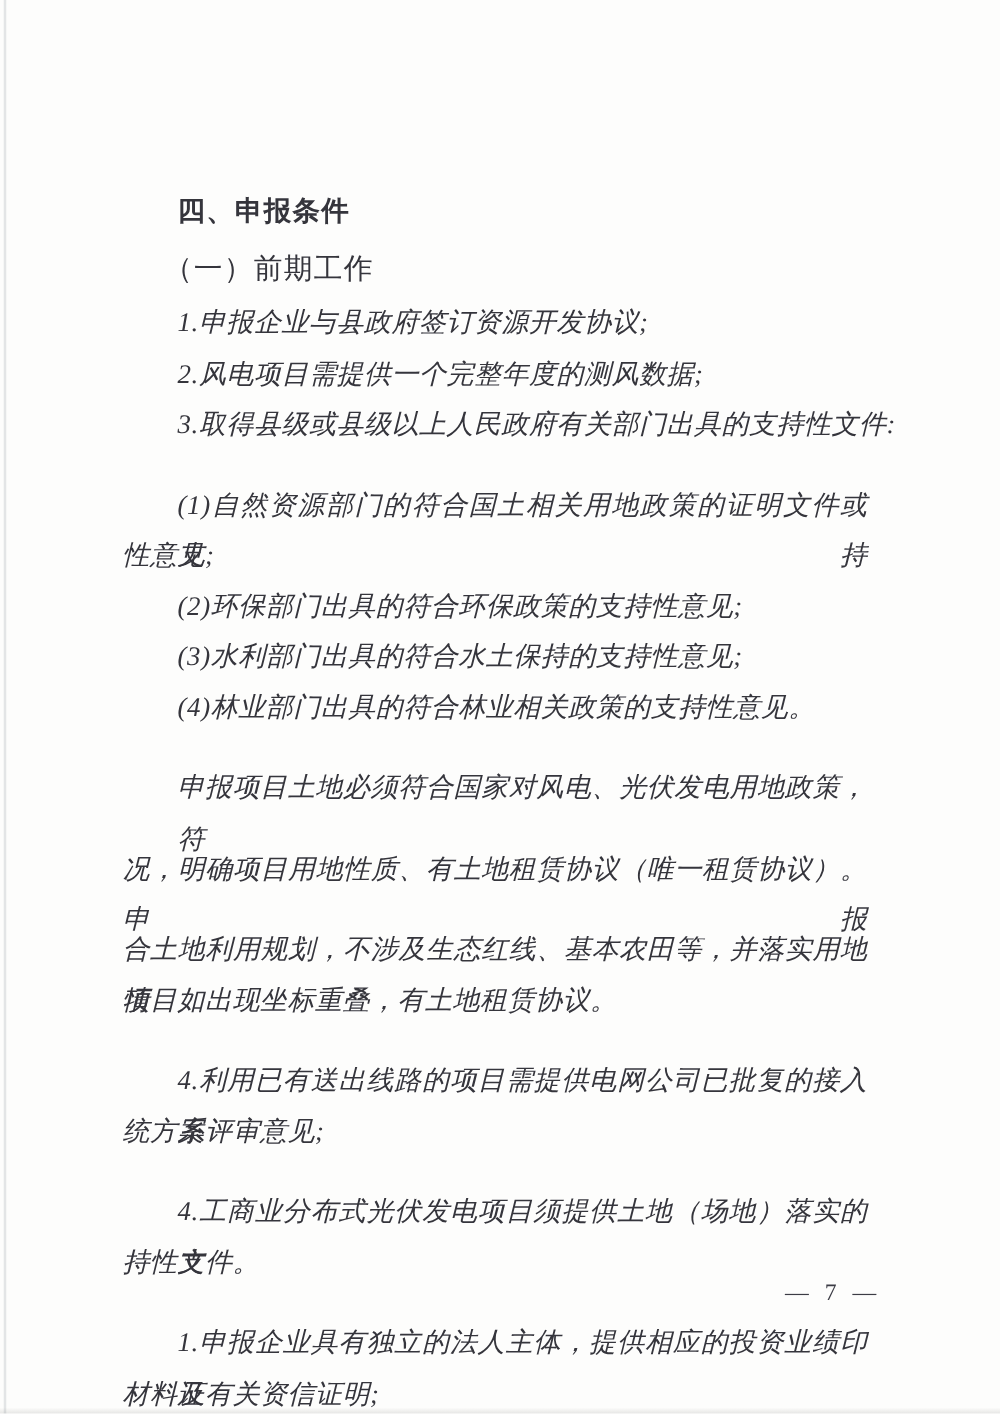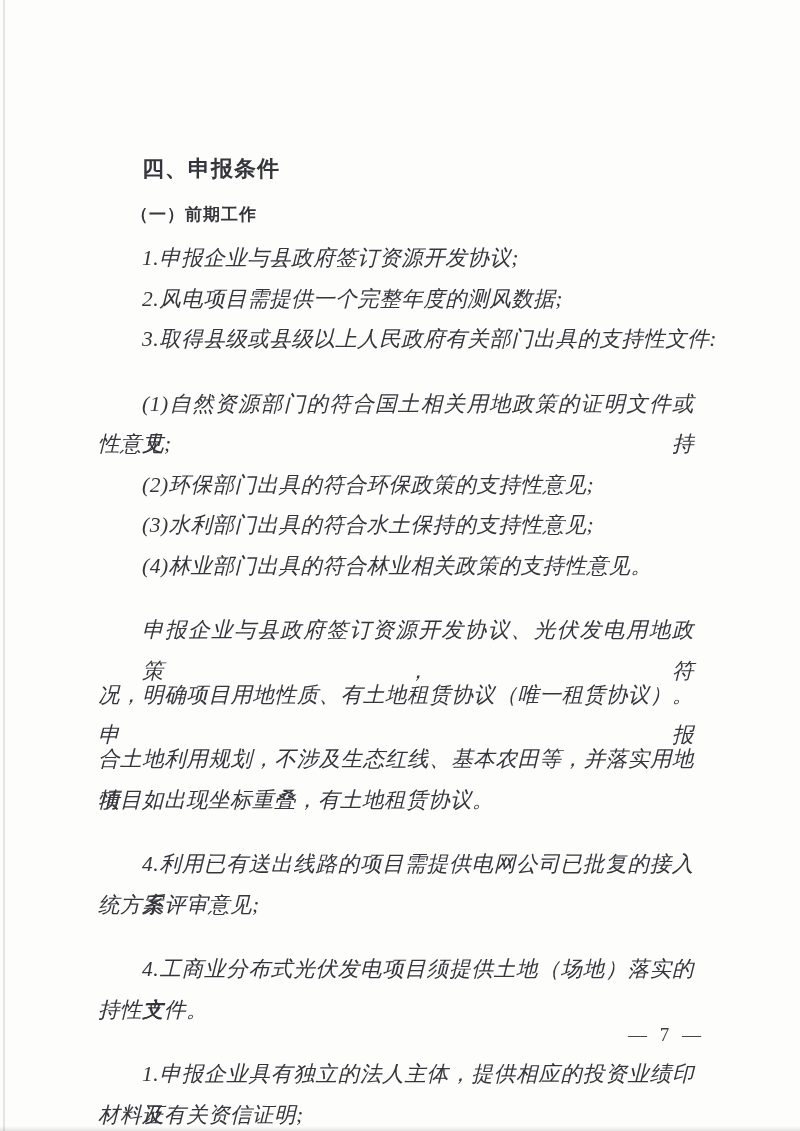--- a/index.html
+++ b/index.html
@@ -31,21 +31,21 @@
   .h1{
     height:46px;line-height:46px;
     padding-left:44px;
     font-family:"Liberation Sans","DejaVu Sans",sans-serif;
     font-weight:700;font-size:22px;
     letter-spacing:1px;
   }
   .h2{
     height:46px;line-height:46px;
     padding-left:33px;
-    font-weight:700;font-size:17px;
+    font-weight:400;font-size:23px;
     letter-spacing:1px;
   }
   .line{
     height:40.5px;line-height:40.5px;
     font-size:21.5px;
     letter-spacing:.5px;
     white-space:nowrap;
     font-style:italic;
   }
   .indent{padding-left:44px;}
@@ -73,21 +73,21 @@
       <div class="h1">四、申报条件</div>
       <div class="h2">（一）前期工作</div>
       <div class="line indent">1.申报企业与县政府签订资源开发协议;</div>
       <div class="line indent">2.风电项目需提供一个完整年度的测风数据;</div>
       <div class="line indent">3.取得县级或县级以上人民政府有关部门出具的支持性文件:</div>
       <div class="line indent just">(1)自然资源部门的符合国土相关用地政策的证明文件或支持</div>
       <div class="line">性意见;</div>
       <div class="line indent">(2)环保部门出具的符合环保政策的支持性意见;</div>
       <div class="line indent">(3)水利部门出具的符合水土保持的支持性意见;</div>
       <div class="line indent">(4)林业部门出具的符合林业相关政策的支持性意见。</div>
-      <div class="line indent just">申报企业与县政府签订资源开发协议、光伏发电用地政策，符</div>
+      <div class="line indent just">申报项目土地必须符合国家对风电、光伏发电用地政策，符</div>
       <div class="line just">况，明确项目用地性质、有土地租赁协议（唯一租赁协议）。申报</div>
       <div class="line just">合土地利用规划，不涉及生态红线、基本农田等，并落实用地情</div>
       <div class="line">项目如出现坐标重叠，有土地租赁协议。</div>
       <div class="line indent just">4.利用已有送出线路的项目需提供电网公司已批复的接入系</div>
       <div class="line">统方案评审意见;</div>
       <div class="line indent just">4.工商业分布式光伏发电项目须提供土地（场地）落实的支</div>
       <div class="line">持性文件。</div>
       <div class="line indent just">1.申报企业具有独立的法人主体，提供相应的投资业绩印证</div>
       <div class="line">材料及有关资信证明;</div>
     </div>

